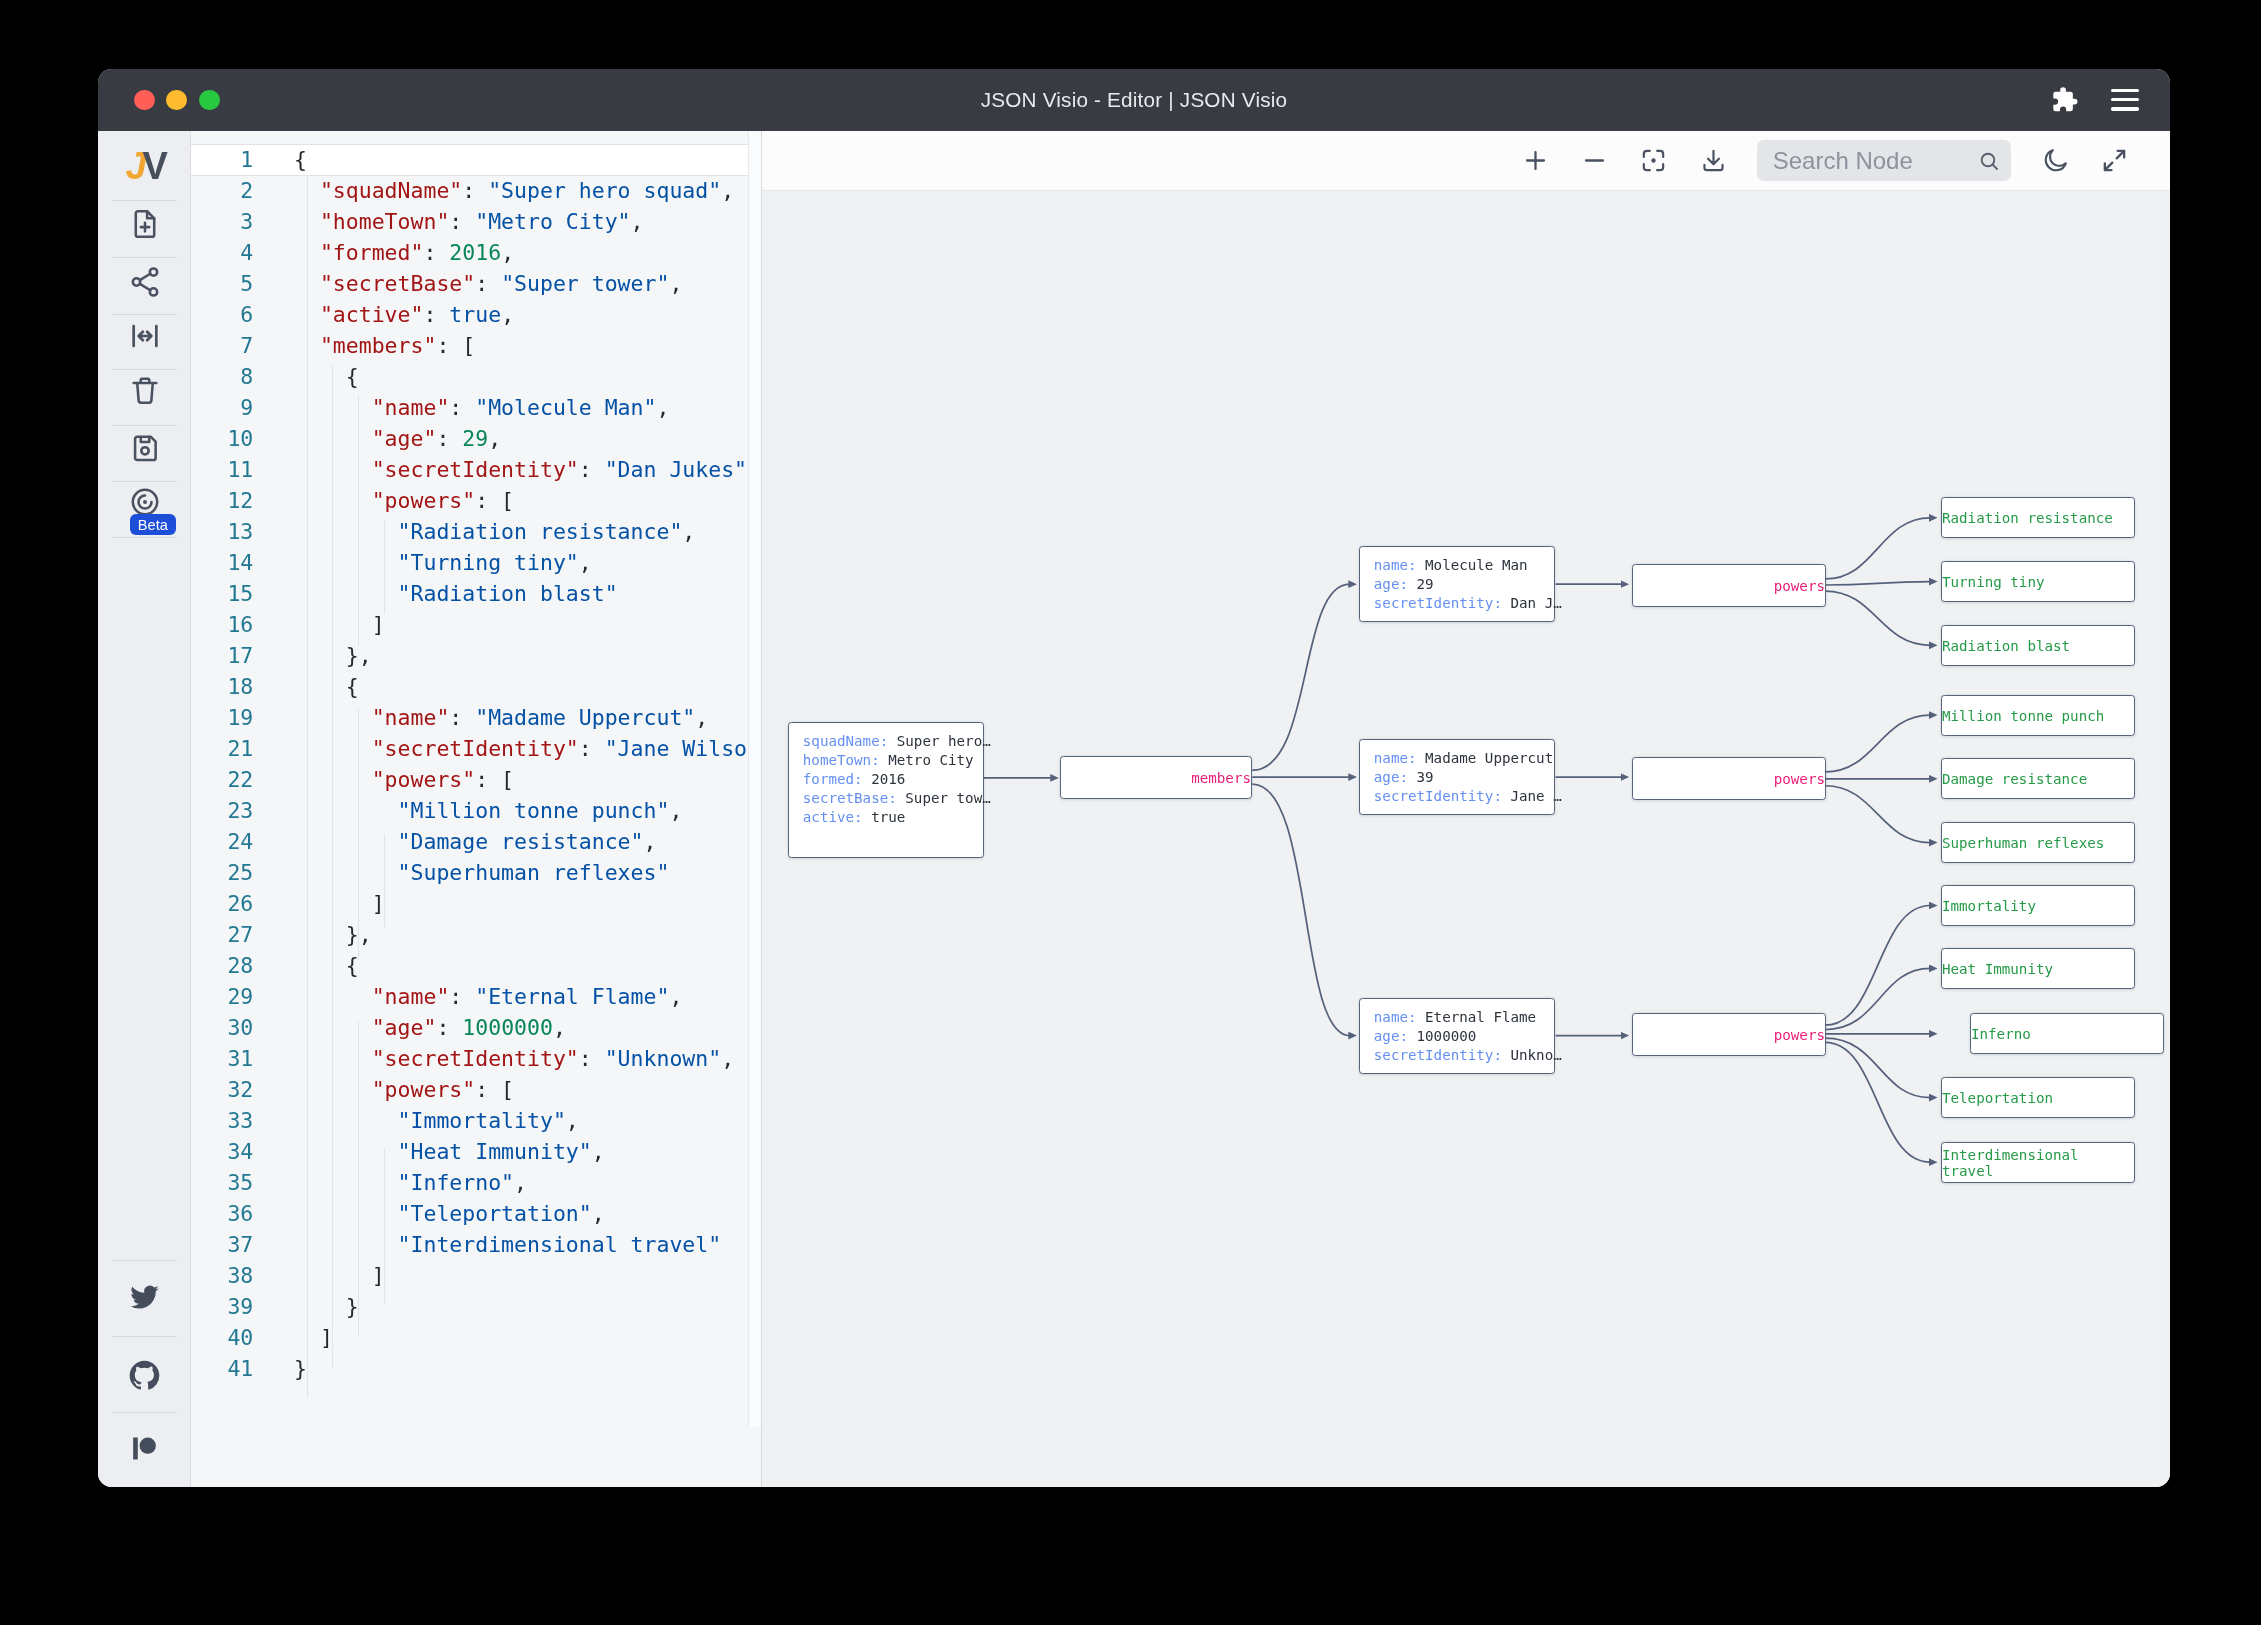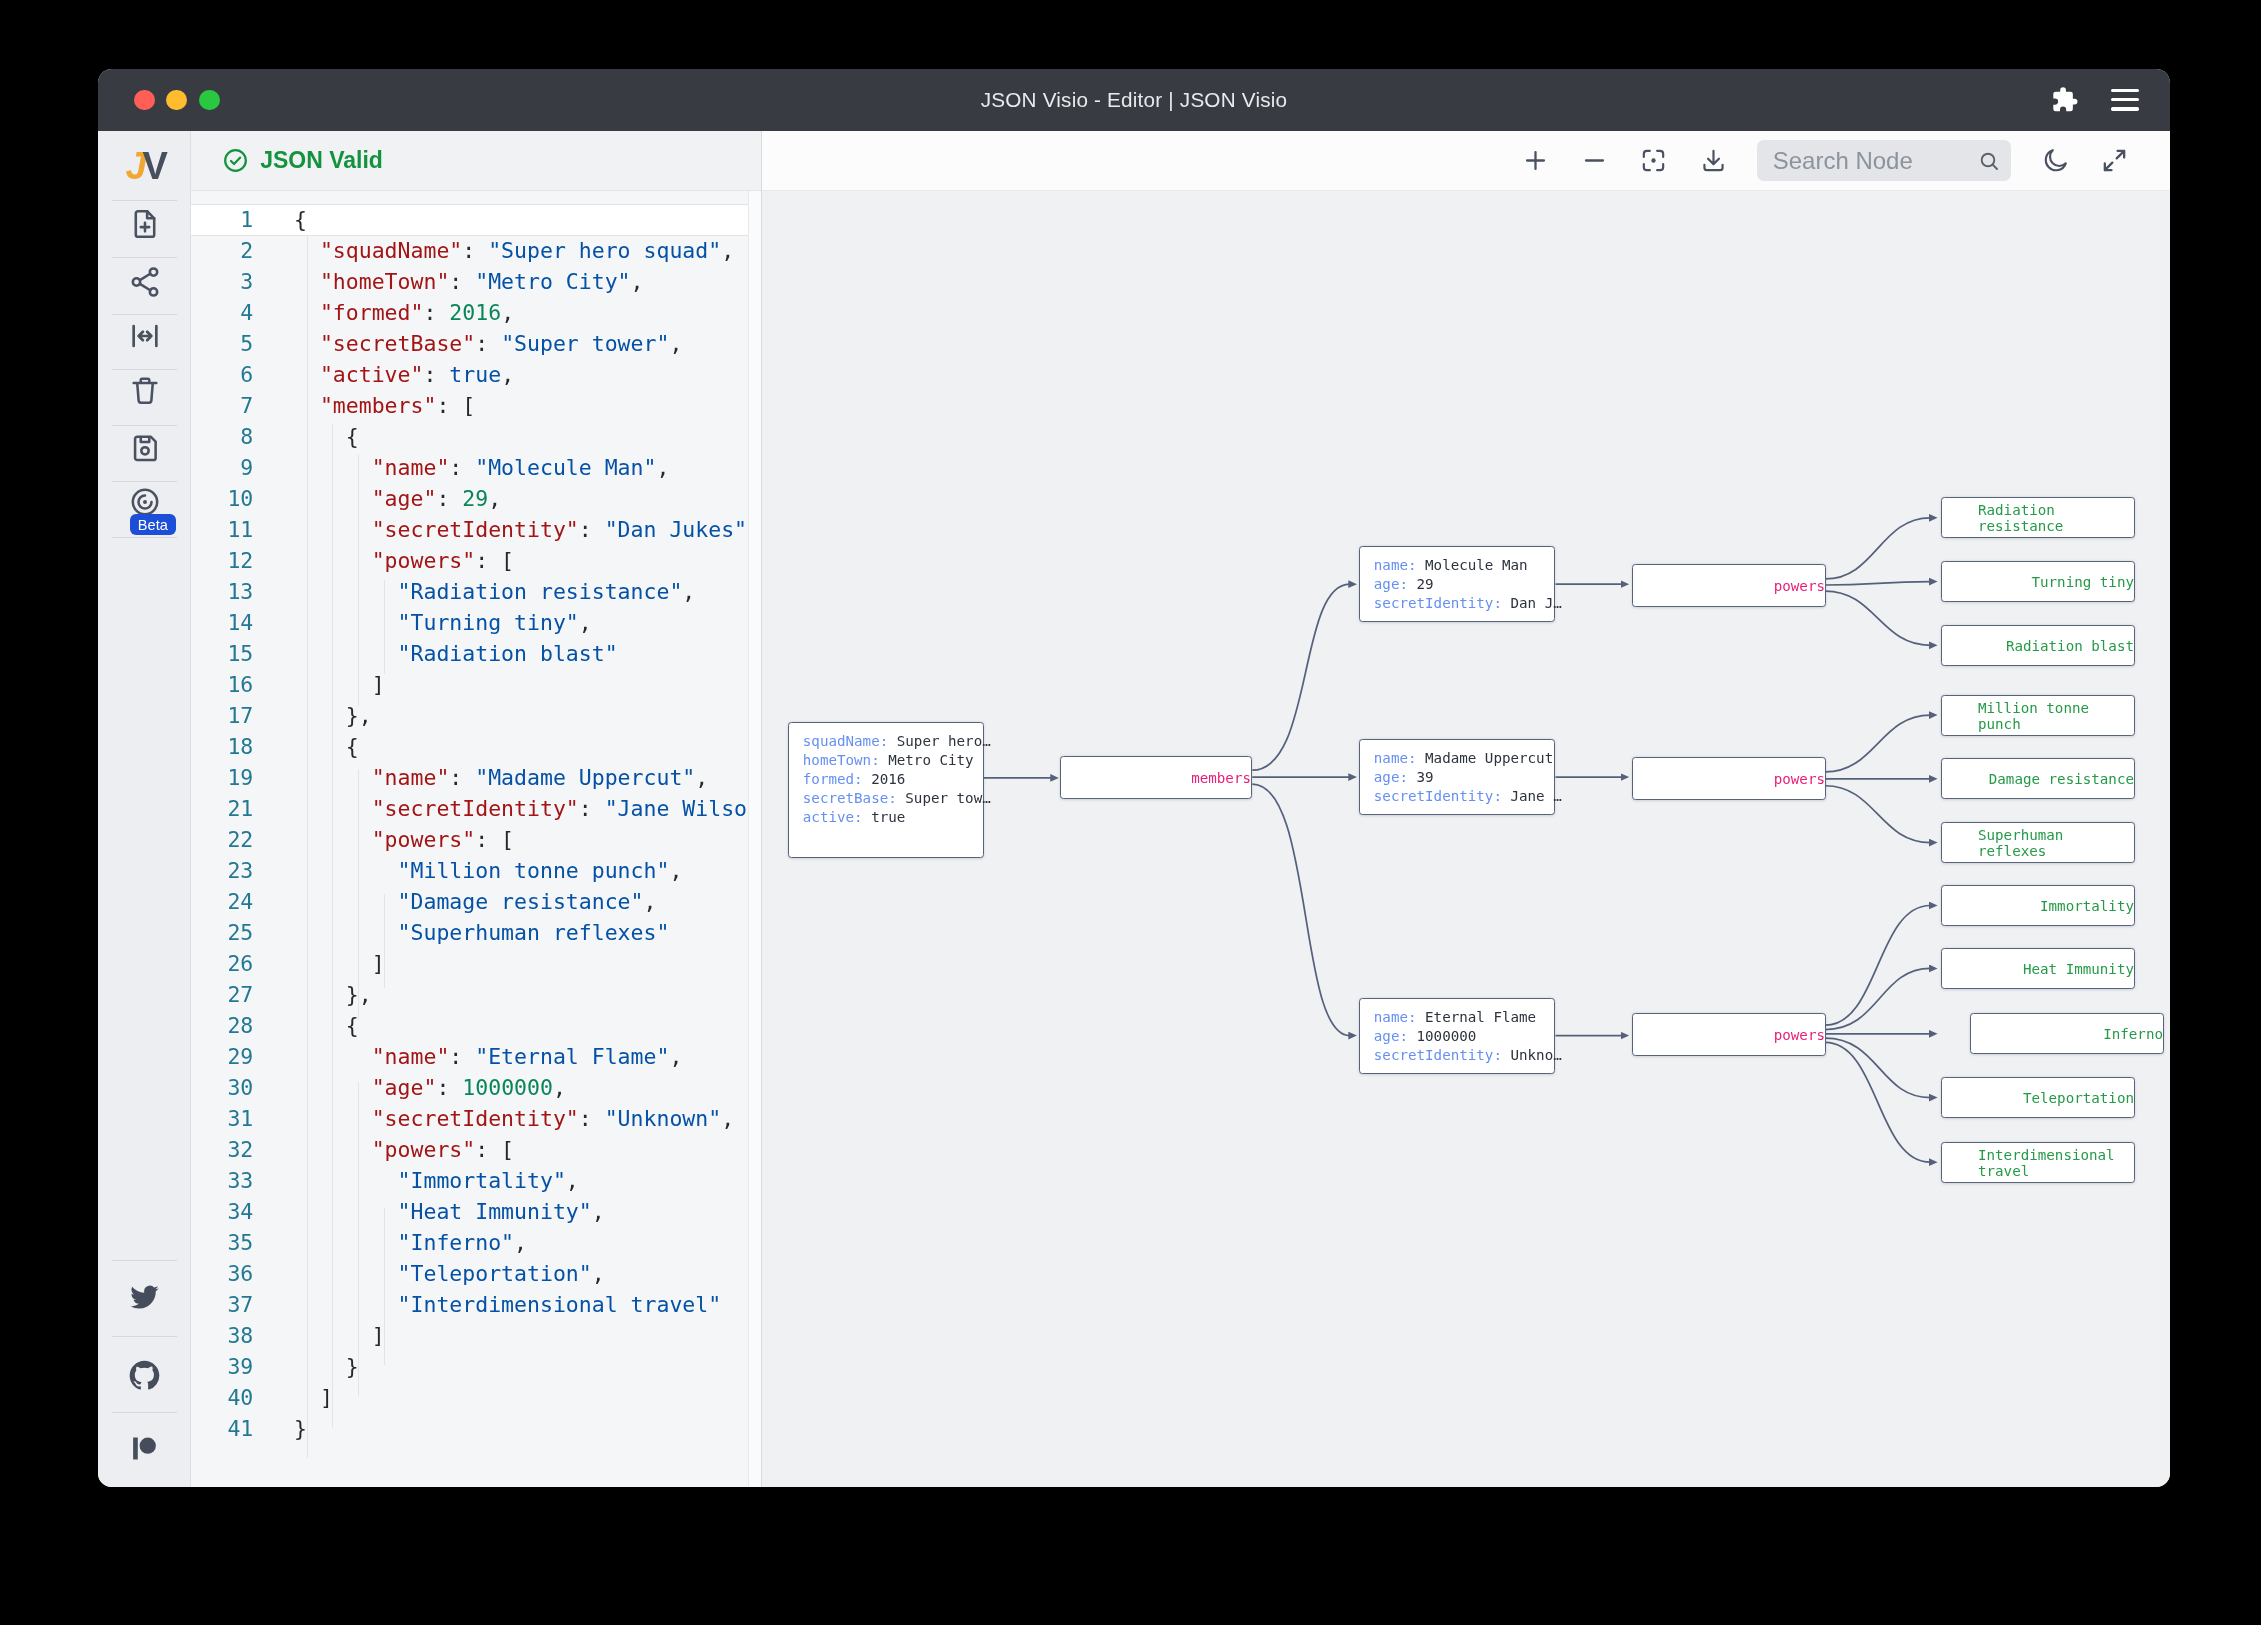--- a/index.html
+++ b/index.html
@@ -56,21 +56,21 @@
   .searchbox input { border:none; outline:none; background:transparent; width:207px; padding:0 0 0 15.5px; font-size:24px; color:#3c4046; font-family:"Liberation Sans", sans-serif; }
   .searchbox input::placeholder { color:#8d939c; }
   .searchbox .mag { position:absolute; right:10.3px; top:8.6px; width:24px; height:24px; color:#5b626d; }
 
   .edges { position:absolute; left:0; top:0; z-index:1; }
   .gnode { position:absolute; background:#fff; border:1.7px solid #57637c; border-radius:3.4px; box-shadow:0 0.9px 2.6px rgba(60,70,90,.18); z-index:2; font-family:"DejaVu Sans Mono", monospace; font-size:14.2px; cursor:pointer; }
   .gnode .rows { padding:8.6px 0 0 13.8px; }
   .gnode .row { height:19px; line-height:19px; white-space:pre; }
   .nk { color:#6590f2; } .nv { color:#2d333d; }
   .gnode.label { display:flex; align-items:center; justify-content:flex-end; color:#e91e78; }
-  .gnode.leaf { display:flex; align-items:center; justify-content:flex-end; color:#259a47;padding-left:36px; }
+  .gnode.leaf { display:flex; align-items:center; justify-content:flex-start; color:#259a47; }
 </style>
 </head>
 <body>
 
 <div class="window">
 
   <div class="titlebar">
     <span class="traffic t-red"></span>
     <span class="traffic t-yellow"></span>
     <span class="traffic t-green"></span>
@@ -154,27 +154,20 @@
       <div class="sb-div" style="top:1281px"></div>
       <div class="sb-item small" style="top:1298px">
         <svg viewBox="0 0 24 24" fill="#454d5c">
             <circle cx="14.5" cy="9.8" r="6.3"></circle>
             <rect x="3.2" y="3.5" width="3.6" height="17"></rect>
           </svg>
       </div>
     </div>
 
     <div class="editor-panel">
-      <div class="editor-header">
-        <svg viewBox="0 0 24 24" fill="none" stroke="currentColor" stroke-width="2" stroke-linecap="round" stroke-linejoin="round">
-            <circle cx="12" cy="12" r="9.2"></circle>
-            <path d="M8 12.4l2.7 2.7 5.5-5.7"></path>
-          </svg>
-        <span class="valid-label">JSON Valid</span>
-      </div>
       <div class="editor-body">
         <div class="line-hl"></div>
         <div id="guides">
             <div class="guide" style="left: 116px; top: 44px; height: 1223px;"></div>
             <div class="guide" style="left: 141px; top: 233px; height: 1004px;"></div>
             <div class="guide" style="left: 167px; top: 264px; height: 251px;"></div>
             <div class="guide" style="left: 167px; top: 578px; height: 251px;"></div>
             <div class="guide" style="left: 167px; top: 891px; height: 314px;"></div>
             <div class="guide" style="left: 193px; top: 389px; height: 94px;"></div>
             <div class="guide" style="left: 193px; top: 703px; height: 94px;"></div>

